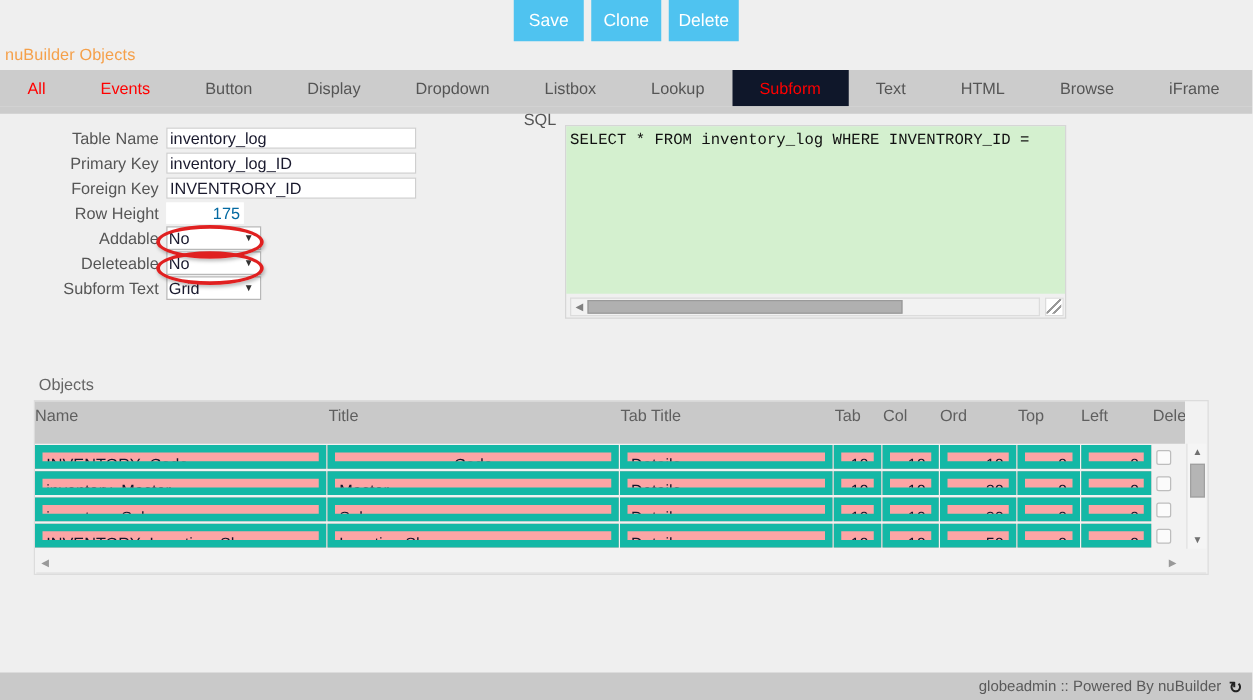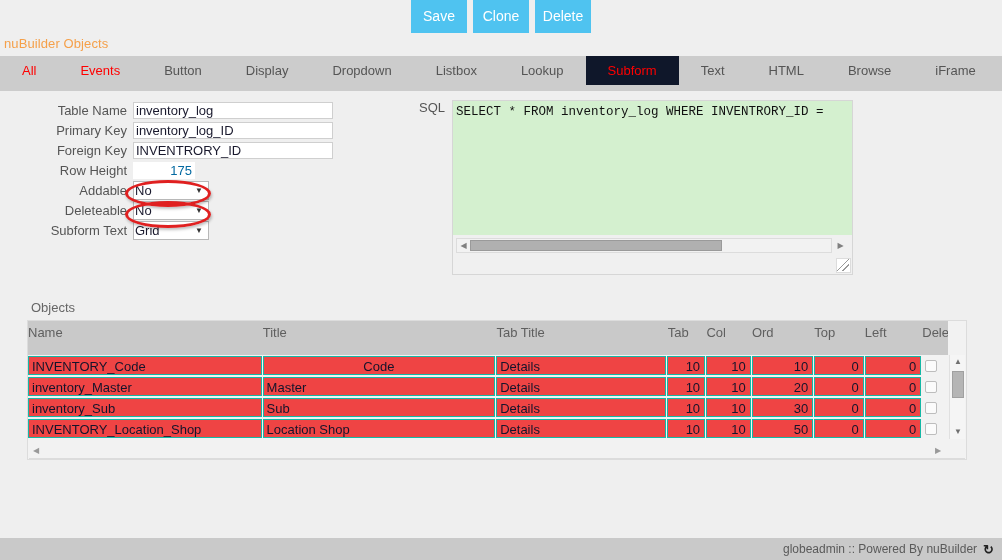--- a/index.html
+++ b/index.html
@@ -164,31 +164,31 @@
     position: absolute;
     border: 3px solid #e02020;
     border-radius: 50%;
     pointer-events: none;
     box-shadow: 1px 2px 3px rgba(0,0,0,0.25);
   }
 
   
   #sql-label {
     position: absolute;
-    top: 100px;
+    top: 88px;
     left: 419px;
     font-size: 13px;
     color: #555555;
   }
   #sql-box {
     position: absolute;
     top: 100px;
     left: 452px;
     width: 401px;
-    height: 175px;
+    height: 155px;
     background: #f0f0f0;
     border: 1px solid #d6d6d6;
     box-sizing: border-box;
   }
   #sql-text {
     position: absolute;
     top: 0; left: 0;
     width: 399px;
     height: 134px;
     background: #d4f0cf;
@@ -298,22 +298,22 @@
     overflow: hidden;
   }
   .grow {
     display: flex;
     align-items: center;
     height: 21px;
   }
   .cell {
     height: 19px;
     line-height: 19px;
-    background: #ef4444;
-    border: 1px solid #14b8a6;
+    background: #fca5a5;
+    border: 6px solid #14b8a6;
     box-sizing: border-box;
     font-size: 13px;
     color: #14142b;
     padding: 0 3px;
     margin-right: 1px;
     overflow: hidden;
     white-space: nowrap;
   }
   .cell.num { text-align: right; padding-right: 4px; }
   .cell.chk {

